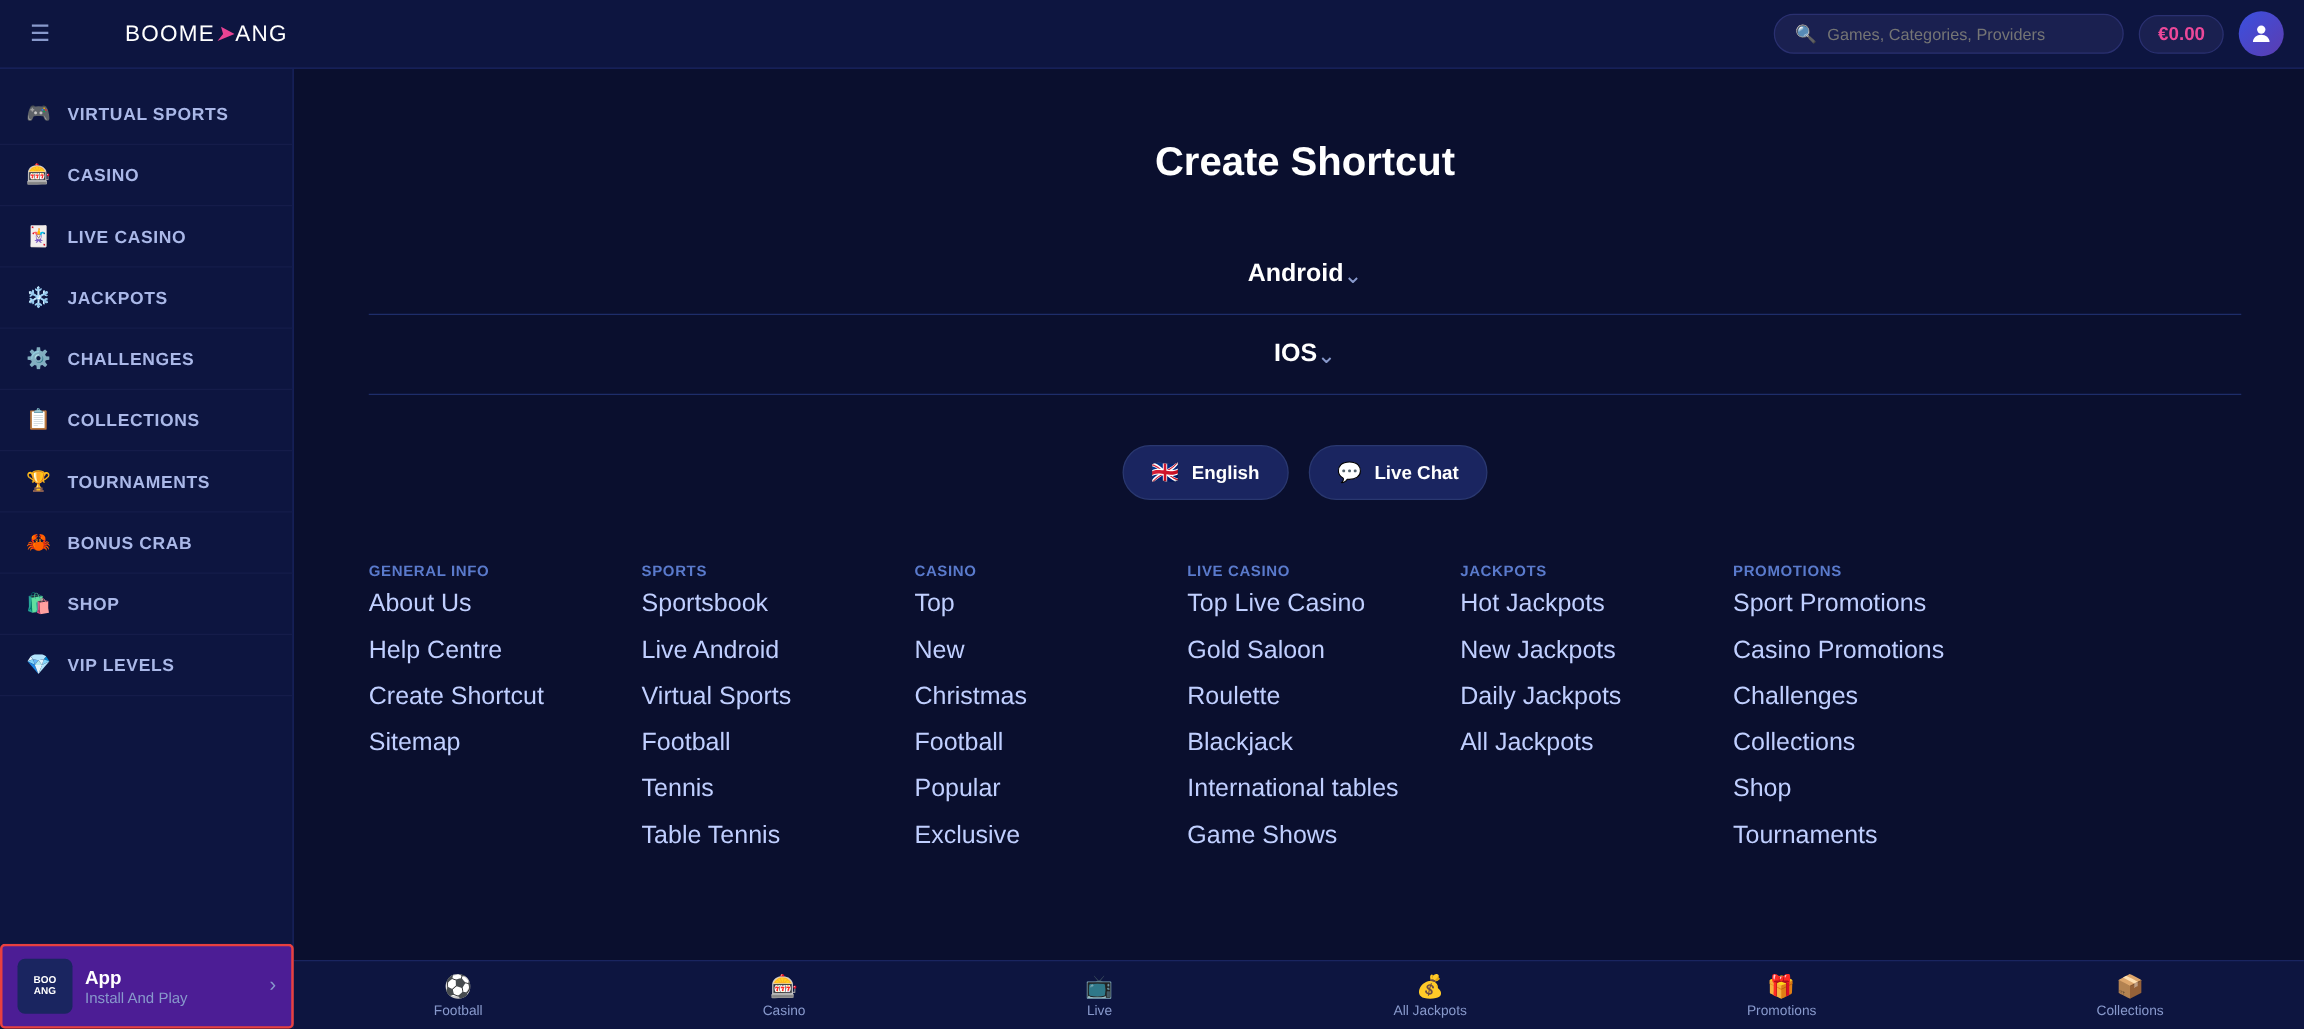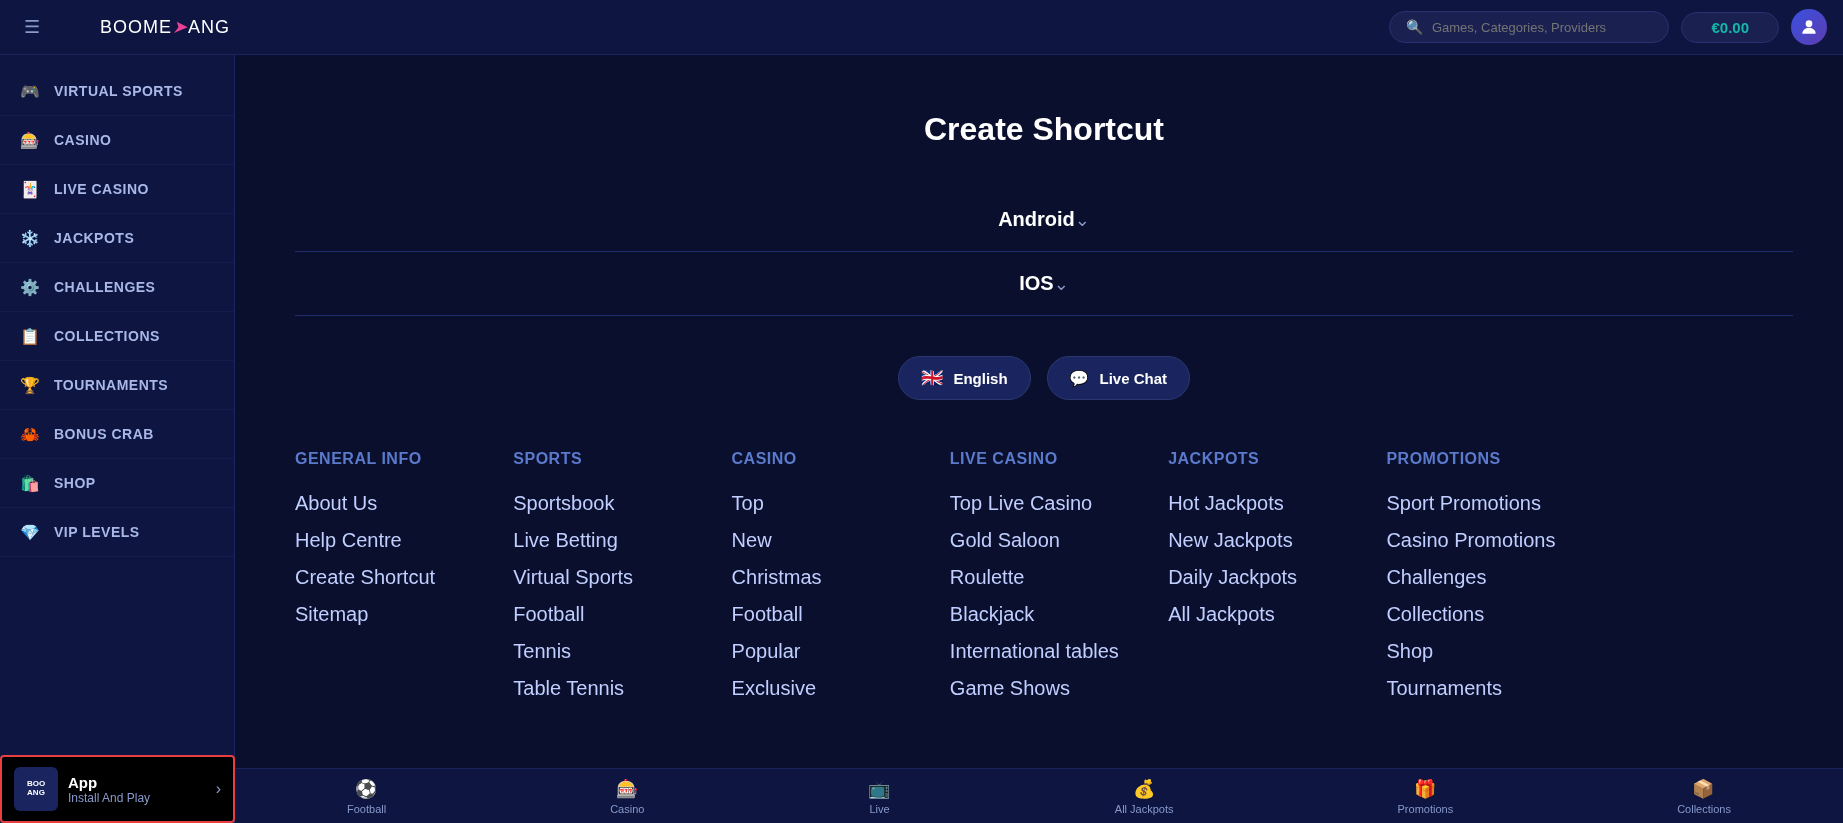--- a/index.html
+++ b/index.html
@@ -53,24 +53,24 @@
       width: 100%;
     }
     .search-icon-svg {
       color: #8899cc;
       font-size: 14px;
     }
     .header-balance {
       background: #1a2050;
       border: 1px solid #2a3070;
       border-radius: 20px;
-      padding: 6px 29px;
+      padding: 6px 14px;
       font-size: 15px;
       font-weight: 700;
-      color: #14b8a6;
+      color: #ec4899;
     }
     .header-avatar {
       width: 36px;
       height: 36px;
       border-radius: 50%;
       background: linear-gradient(135deg, #3a50e0, #5c3db0);
       display: flex;
       align-items: center;
       justify-content: center;
       font-size: 14px;
@@ -124,21 +124,21 @@
       font-size: 16px;
       color: #4a6adf;
     }
 
     
     .app-banner {
       position: fixed;
       bottom: 0;
       left: 0;
       width: 235px;
-      background: #000000;
+      background: #4c1d95;
       border: 2px solid #e84040;
       border-radius: 4px;
       padding: 10px 12px;
       display: flex;
       align-items: center;
       gap: 10px;
       cursor: pointer;
     }
     .app-banner-logo {
       width: 44px;
@@ -235,25 +235,25 @@
     }
 
     
     .footer-links {
       display: grid;
       grid-template-columns: repeat(7, 1fr);
       gap: 30px;
       margin-top: 10px;
     }
     .footer-col-title {
-      font-size: 16px;
+      font-size: 12px;
       font-weight: 700;
       color: #5a7acc;
       letter-spacing: 0.5px;
-      margin-bottom: 24px;
+      margin-bottom: 8px;
       text-transform: uppercase;
     }
     .footer-link {
       display: block;
       font-size: 20px;
       color: #c0cfff;
       margin-bottom: 14px;
       cursor: pointer;
       text-decoration: none;
     }
@@ -396,21 +396,21 @@
     <div>
           <div class="footer-col-title">GENERAL INFO</div>
           <a class="footer-link" href="#">About Us</a>
           <a class="footer-link" href="#">Help Centre</a>
           <a class="footer-link" href="#">Create Shortcut</a>
           <a class="footer-link" href="#">Sitemap</a>
         </div>
         <div>
           <div class="footer-col-title">SPORTS</div>
           <a class="footer-link" href="#">Sportsbook</a>
-          <a class="footer-link" href="#">Live Betting</a>
+          <a class="footer-link" href="#">Live Android</a>
           <a class="footer-link" href="#">Virtual Sports</a>
           <a class="footer-link" href="#">Football</a>
           <a class="footer-link" href="#">Tennis</a>
           <a class="footer-link" href="#">Table Tennis</a>
         </div>
         <div>
           <div class="footer-col-title">CASINO</div>
           <a class="footer-link" href="#">Top</a>
           <a class="footer-link" href="#">New</a>
           <a class="footer-link" href="#">Christmas</a>

